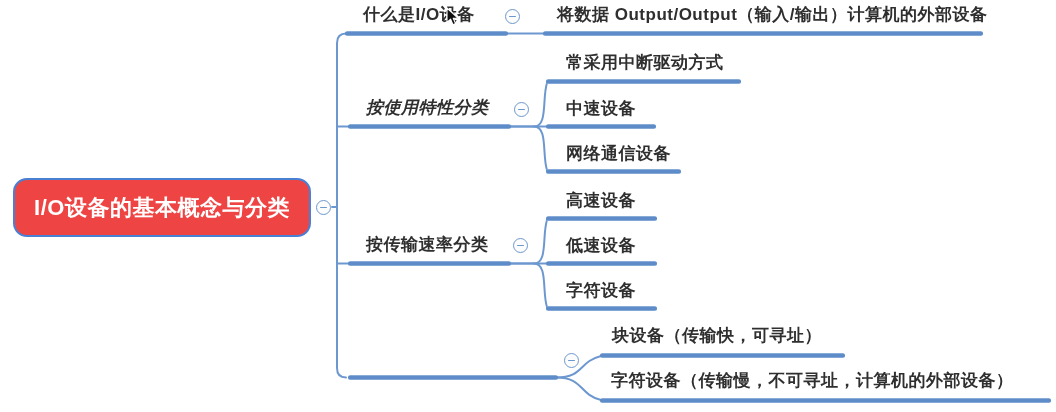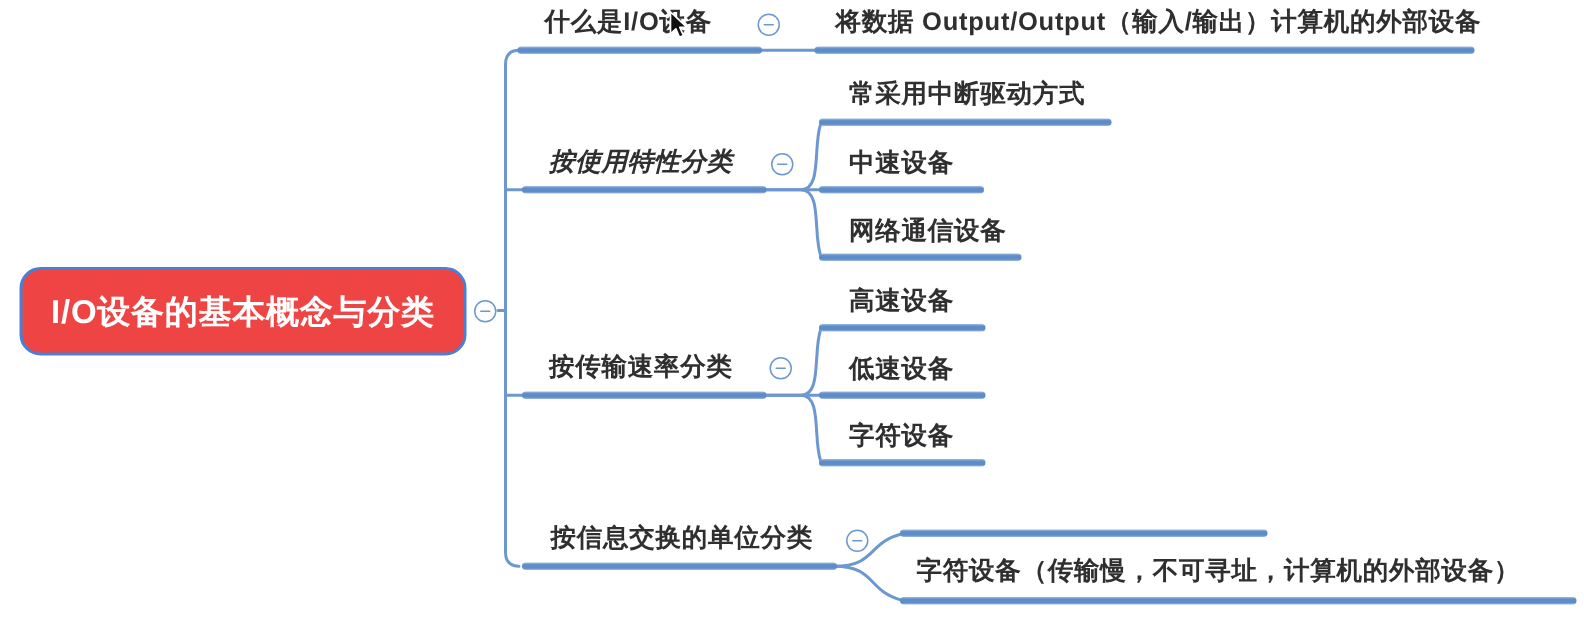--- a/index.html
+++ b/index.html
@@ -108,25 +108,25 @@
   <button class="collapse c-b3">
       <span class="dash"></span>
     </button>
   <div class="label b3c1-label">高速设备</div>
   <div class="uline u-b3c1"></div>
   <div class="label b3c2-label">低速设备</div>
   <div class="uline u-b3c2"></div>
   <div class="label b3c3-label">字符设备</div>
   <div class="uline u-b3c3"></div>
 
-  <div class="label b4-label">按信息交换的单位分类</div>
   <div class="uline u-b4"></div>
   <button class="collapse c-b4">
       <span class="dash"></span>
     </button>
+  <div class="label b4c1-label">块设备（传输快，可寻址）</div>
   <div class="uline u-b4c1"></div>
   <div class="label b4c2-label">字符设备（传输慢，不可寻址，计算机的外部设备）</div>
   <div class="uline u-b4c2"></div>
 
   <svg class="cursor" width="14" height="20" viewBox="0 0 14 20">
     <path d="M1 1 L1 15.5 L4.6 12.2 L7 17.8 L9.6 16.6 L7.2 11.2 L12 11.2 Z" fill="#111111" stroke="#ffffff" stroke-width="1.1" stroke-linejoin="round"></path>
   </svg>
 
 </div>
 

